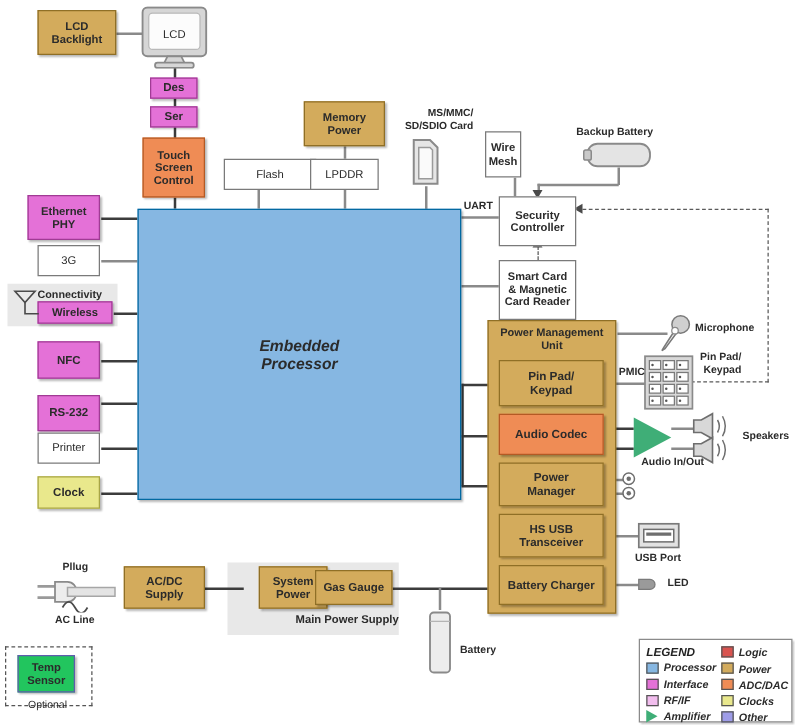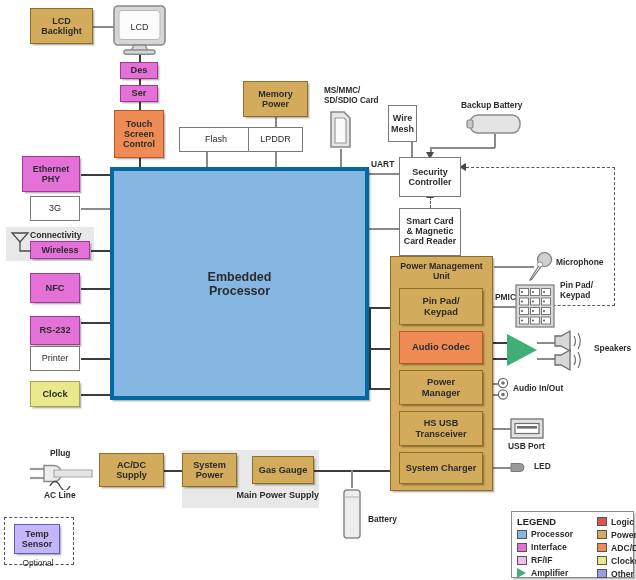--- a/index.html
+++ b/index.html
@@ -16,43 +16,43 @@
     font-weight:bold;
     color:#2b2b2b;
     line-height:1.12;
     border:1px solid #6b6b6b;
     background:#ffffff;
     box-shadow:1.5px 1.5px 1.6px rgba(0,0,0,.28);
     z-index:6;
     white-space:pre-line;
   }
   .blk.plain{font-weight:normal;box-shadow:none;border:1px solid #7a7a7a;}
-  .proc{background:#86b7e2;border:4px solid #0369a1;font-size:12.5px;}
+  .proc{background:#86b7e2;border:1px solid #0369a1;font-size:12.5px;font-style:italic;}
   .power{background:#d3ab5c;border:1px solid #8f6f26;}
   .interface{background:#e471d7;border:1px solid #a03b94;}
   .adc{background:#ef8c55;border:1px solid #b45a24;}
   .clocks{background:#e9e88c;border:1px solid #a8a545;}
-  .other{background:#c4b5fd;border:1px solid #5f5dad;}
+  .other{background:#22c55e;border:1px solid #5f5dad;}
 
   
   .ln{position:absolute;background:#3c3c3c;z-index:2;}
   .ln.h{height:1.6px;}
   .ln.v{width:1.6px;}
   .ln.thin{background:#8a8a8a;}
 
   .dash-h{position:absolute;height:0;border-top:1.4px dashed #5a5a5a;z-index:2;}
   .dash-v{position:absolute;width:0;border-left:1.4px dashed #5a5a5a;z-index:2;}
 
   .arw{position:absolute;width:0;height:0;z-index:3;}
   .arw-down{border-left:4.5px solid transparent;border-right:4.5px solid transparent;border-top:7px solid #4a4a4a;}
   .arw-up{border-left:4.5px solid transparent;border-right:4.5px solid transparent;border-bottom:7px solid #4a4a4a;}
   .arw-left{border-top:4.5px solid transparent;border-bottom:4.5px solid transparent;border-right:7px solid #4a4a4a;}
 
   
-  .lbl{position:absolute;font-size:8.6px;font-weight:bold;color:#2b2b2b;line-height:1.18;z-index:7;white-space:pre-line;}
+  .lbl{position:absolute;font-size:8.6px;font-weight:bold;color:#2b2b2b;line-height:1.18;z-index:7;white-space:pre-line;text-align:right;}
   .lbl.norm{font-weight:normal;}
 
   
   .panel{position:absolute;background:#e8e8e8;z-index:1;}
   .dashbox{position:absolute;border:1.6px dashed #555;z-index:1;background:#fff;}
 
   
   #lcd-monitor{position:absolute;z-index:5;}
   
   #legend{position:absolute;border:1px solid #8a8a8a;background:#fff;box-shadow:1.5px 1.5px 1.6px rgba(0,0,0,.25);z-index:9;}
@@ -273,52 +273,52 @@
 
   <div class="blk power" style="left:390px;top:256px;width:103px;height:235px;font-size:8.8px;align-items:flex-start;justify-content:center;padding-top:5px;">Power Management
 Unit</div>
   <div class="blk power" style="left:399px;top:288px;width:84px;height:37px;font-size:9.4px;">Pin Pad/
 Keypad</div>
   <div class="blk adc" style="left:399px;top:331px;width:84px;height:33px;font-size:9.4px;">Audio Codec</div>
   <div class="blk power" style="left:399px;top:370px;width:84px;height:35px;font-size:9.4px;">Power
 Manager</div>
   <div class="blk power" style="left:399px;top:411px;width:84px;height:35px;font-size:9.2px;">HS USB
 Transceiver</div>
-  <div class="blk power" style="left:399px;top:452px;width:84px;height:32px;font-size:9.2px;">System Charger</div>
+  <div class="blk power" style="left:399px;top:452px;width:84px;height:32px;font-size:9.2px;">Battery Charger</div>
 
   <div class="blk power" style="left:99px;top:453px;width:65px;height:34px;font-size:9.2px;">AC/DC
 Supply</div>
-  <div class="blk power" style="left:182px;top:453px;width:55px;height:34px;font-size:9.2px;">System
+  <div class="blk power" style="left:207px;top:453px;width:55px;height:34px;font-size:9.2px;">System
 Power</div>
   <div class="blk power" style="left:252px;top:456px;width:62px;height:28px;font-size:9.2px;">Gas Gauge</div>
 
   <div class="blk other" style="left:14px;top:524px;width:46px;height:30px;font-size:9px;">Temp
 Sensor</div>
 
   <div class="lbl" style="left:324px;top:86px;font-size:8.2px;">MS/MMC/
 SD/SDIO Card</div>
   <div class="lbl" style="left:461px;top:101px;font-size:8.4px;">Backup Battery</div>
   <div class="lbl" style="left:371px;top:160px;font-size:8.4px;">UART</div>
   <div class="lbl" style="left:30px;top:230px;font-size:8.6px;">Connectivity</div>
   <div class="lbl" style="left:556px;top:258px;font-size:8.4px;">Microphone</div>
   <div class="lbl" style="left:495px;top:293px;font-size:8.4px;">PMIC</div>
   <div class="lbl" style="left:560px;top:281px;font-size:8.4px;">Pin Pad/
 Keypad</div>
   <div class="lbl" style="left:594px;top:344px;font-size:8.4px;">Speakers</div>
-  <div class="lbl" style="left:513px;top:384px;font-size:8.4px;">Audio In/Out</div>
+  <div class="lbl" style="left:513px;top:365px;font-size:8.4px;">Audio In/Out</div>
   <div class="lbl" style="left:508px;top:442px;font-size:8.4px;">USB Port</div>
   <div class="lbl" style="left:534px;top:462px;font-size:8.4px;">LED</div>
   <div class="lbl" style="left:50px;top:449px;font-size:8.4px;">Pllug</div>
   <div class="lbl" style="left:44px;top:491px;font-size:8.4px;">AC Line</div>
   <div class="lbl" style="left:182px;top:490px;width:137px;text-align:right;font-size:9px;">Main Power Supply</div>
   <div class="lbl" style="left:368px;top:515px;font-size:8.4px;">Battery</div>
   <div class="lbl norm" style="left:4px;top:559px;width:68px;text-align:center;font-size:8.4px;font-weight:normal;">Optional</div>
 
   <div id="legend" style="left:511px;top:511px;width:121px;height:65px;">
-    <div style="display:flex;padding:4px 0 0 5px;gap:24px;">
+    <div style="display:flex;padding:4px 0 0 5px;gap:4px;font-style:italic;">
       <div class="lg-col">
         <div class="lg-title">LEGEND</div>
         <div class="lg-row">
           <span class="lg-sw" style="background:#86b7e2;"></span>
           <span class="lg-tx">Processor</span>
         </div>
         <div class="lg-row">
           <span class="lg-sw" style="background:#e471d7;"></span>
           <span class="lg-tx">Interface</span>
         </div>

